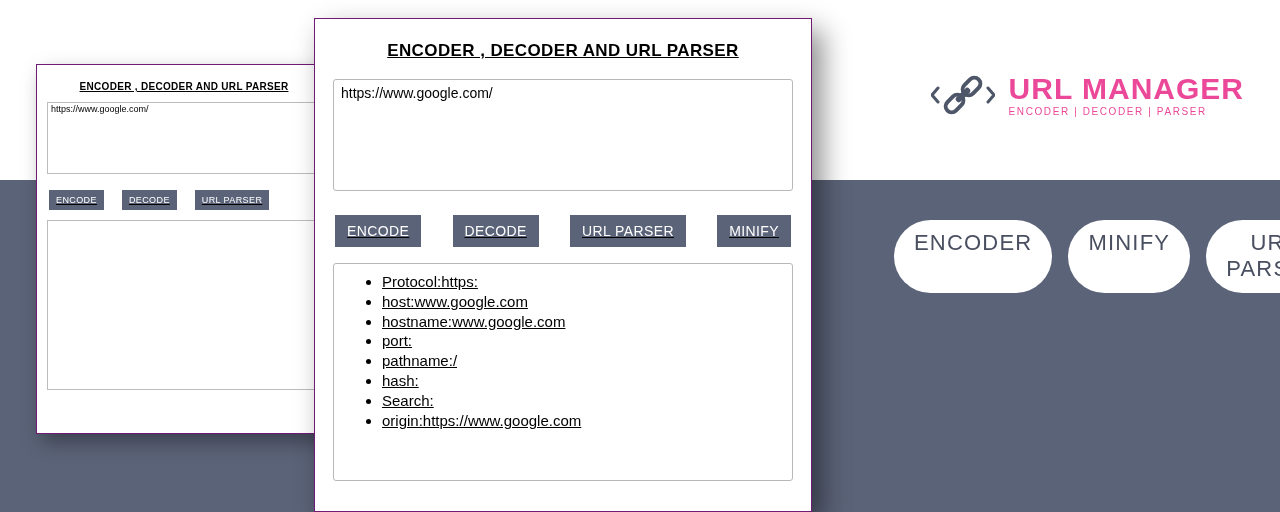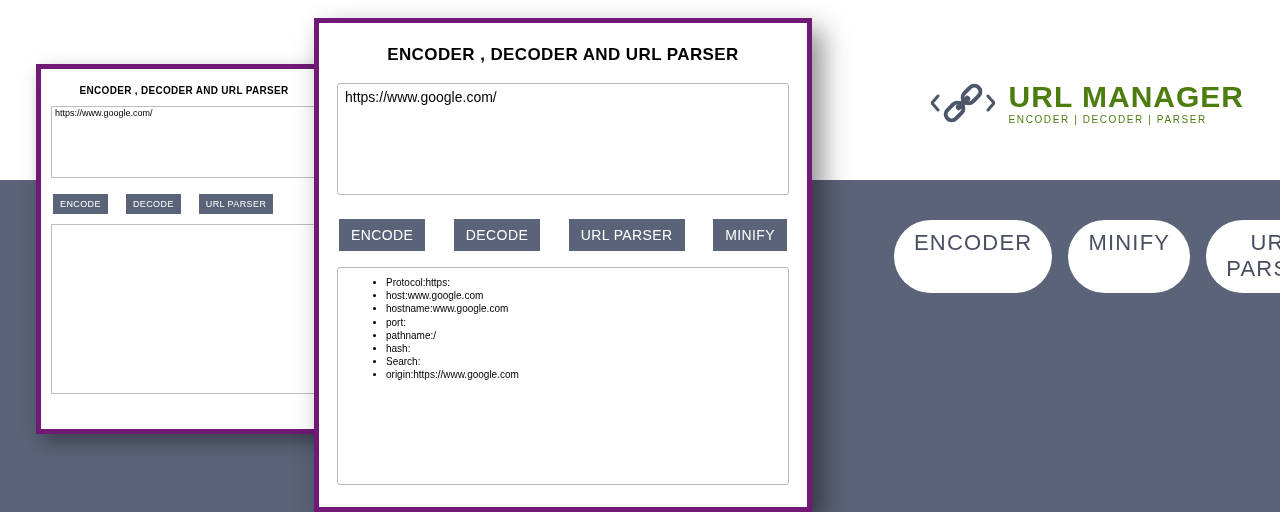--- a/index.html
+++ b/index.html
@@ -10,22 +10,23 @@
     position: absolute;
     left: 0; right: 0; bottom: 0;
     top: 180px;
     background: #5b6378;
   }
 
   
   .card {
     position: absolute;
     background: #fff;
-    border: 5px solid #701a75;
+    border: 1px solid #701a75;
     box-shadow: 6px 8px 18px rgba(0,0,0,0.35);
+    text-decoration: underline;
   }
   .card-small {
     left: 36px; top: 64px;
     width: 296px; height: 370px;
     padding: 10px 10px;
   }
   .card-small .title {
     font-size: 10px;
     font-weight: bold;
     text-align: center;
@@ -102,39 +103,39 @@
     padding: 8px 12px;
     cursor: pointer;
     font-family: inherit;
   }
   .card-large .output {
     width: 100%;
     height: 218px;
     border: 1px solid #b8b8b8;
     border-radius: 3px;
     padding: 8px 6px 6px 6px;
-    font-size: 10px;
+    font-size: 15px;
     overflow: hidden;
   }
   .card-large .output ul {
     list-style: disc;
     padding-left: 42px;
   }
   .card-large .output li {
     line-height: 1.32;
   }
 
   
   .brand {
     position: absolute;
-    right: 36px; top: 68px;
+    right: 36px; top: 60px;
     display: flex;
     align-items: center;
     gap: 14px;
-    color: #4d7c0f;
+    color: #ec4899;
   }
   .brand svg { display: block; }
   .brand-text .name {
     font-size: 30px;
     font-weight: 700;
     letter-spacing: 1px;
     line-height: 1.05;
   }
   .brand-text .tag {
     font-size: 10px;

